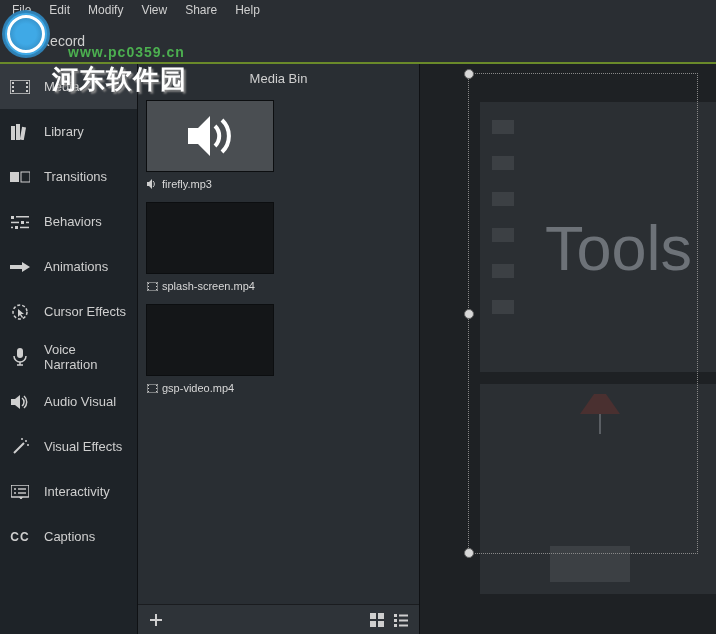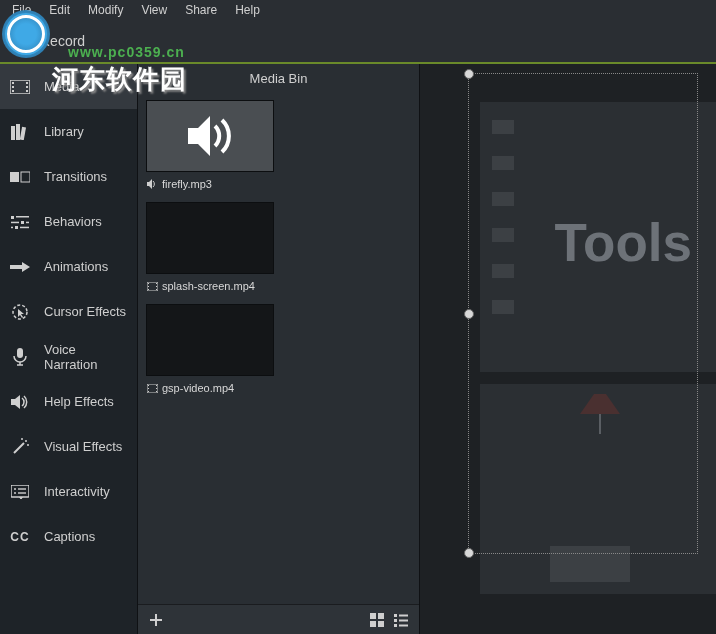--- a/index.html
+++ b/index.html
@@ -39,21 +39,21 @@
 .footer-spacer { flex: 1; }
 .view-btn { width: 24px; height: 24px; display: flex; align-items: center; justify-content: center; cursor: pointer; }
 
 .canvas { flex: 1; background: #1e2124; position: relative; overflow: hidden; }
 .canvas-sel { position: absolute; left: 48px; top: 9px; width: 230px; height: 481px; border: 1px dotted #888; }
 .sel-handle { position: absolute; width: 10px; height: 10px; background: #d8d8d8; border: 1px solid #666; border-radius: 50%; }
 .sel-handle.tl { top: -5px; left: -5px; }
 .sel-handle.ml { top: 50%; left: -5px; margin-top: -5px; }
 .sel-handle.bl { bottom: -5px; left: -5px; }
 .canvas-preview { position: absolute; left: 60px; top: 38px; right: 0; height: 270px; background: #2b2f33; }
-.canvas-preview .tools-text { position: absolute; right: 24px; top: 110px; font-size: 53px; font-weight: 700; color: #6d7278; }
+.canvas-preview .tools-text { position: absolute; right: 24px; top: 110px; font-size: 63px; font-weight: 400; color: #6d7278; }
 .canvas-preview .mini-icon-row { position: absolute; left: 12px; top: 18px; display: flex; flex-direction: column; gap: 22px; }
 .canvas-preview .mini-block { width: 22px; height: 14px; background: #3c4044; }
 .canvas-preview2 { position: absolute; left: 60px; top: 320px; right: 0; height: 210px; background: #2b2f33; }
 .canvas-preview2 .lamp { position: absolute; left: 90px; top: 10px; width: 60px; height: 40px; }
 .canvas-preview2 .podium { position: absolute; left: 70px; bottom: 12px; width: 80px; height: 36px; background: #3c4044; }
 
 svg { display: block; }
 </style>
 </head>
 <body>
@@ -169,21 +169,21 @@
     </div>
 
     <div class="sidebar-item">
       <span class="icon">
         <svg width="18" height="16" viewBox="0 0 18 16">
             <polygon points="0,5 4,5 9,1 9,15 4,11 0,11" fill="#cfcfcf"></polygon>
             <path d="M11 4 a5 5 0 0 1 0 8" fill="none" stroke="#cfcfcf" stroke-width="1.5"></path>
             <path d="M13 2 a8 8 0 0 1 0 12" fill="none" stroke="#cfcfcf" stroke-width="1.5"></path>
           </svg>
       </span>
-      <span>Help Effects</span>
+      <span>Audio Visual</span>
     </div>
 
     <div class="sidebar-item">
       <span class="icon">
         <svg width="18" height="18" viewBox="0 0 18 18">
             <line x1="3" y1="15" x2="13" y2="5" stroke="#cfcfcf" stroke-width="2"></line>
             <circle cx="15" cy="3" r="1" fill="#cfcfcf"></circle>
             <circle cx="11" cy="1" r="1" fill="#cfcfcf"></circle>
             <circle cx="17" cy="7" r="1" fill="#cfcfcf"></circle>
           </svg>

